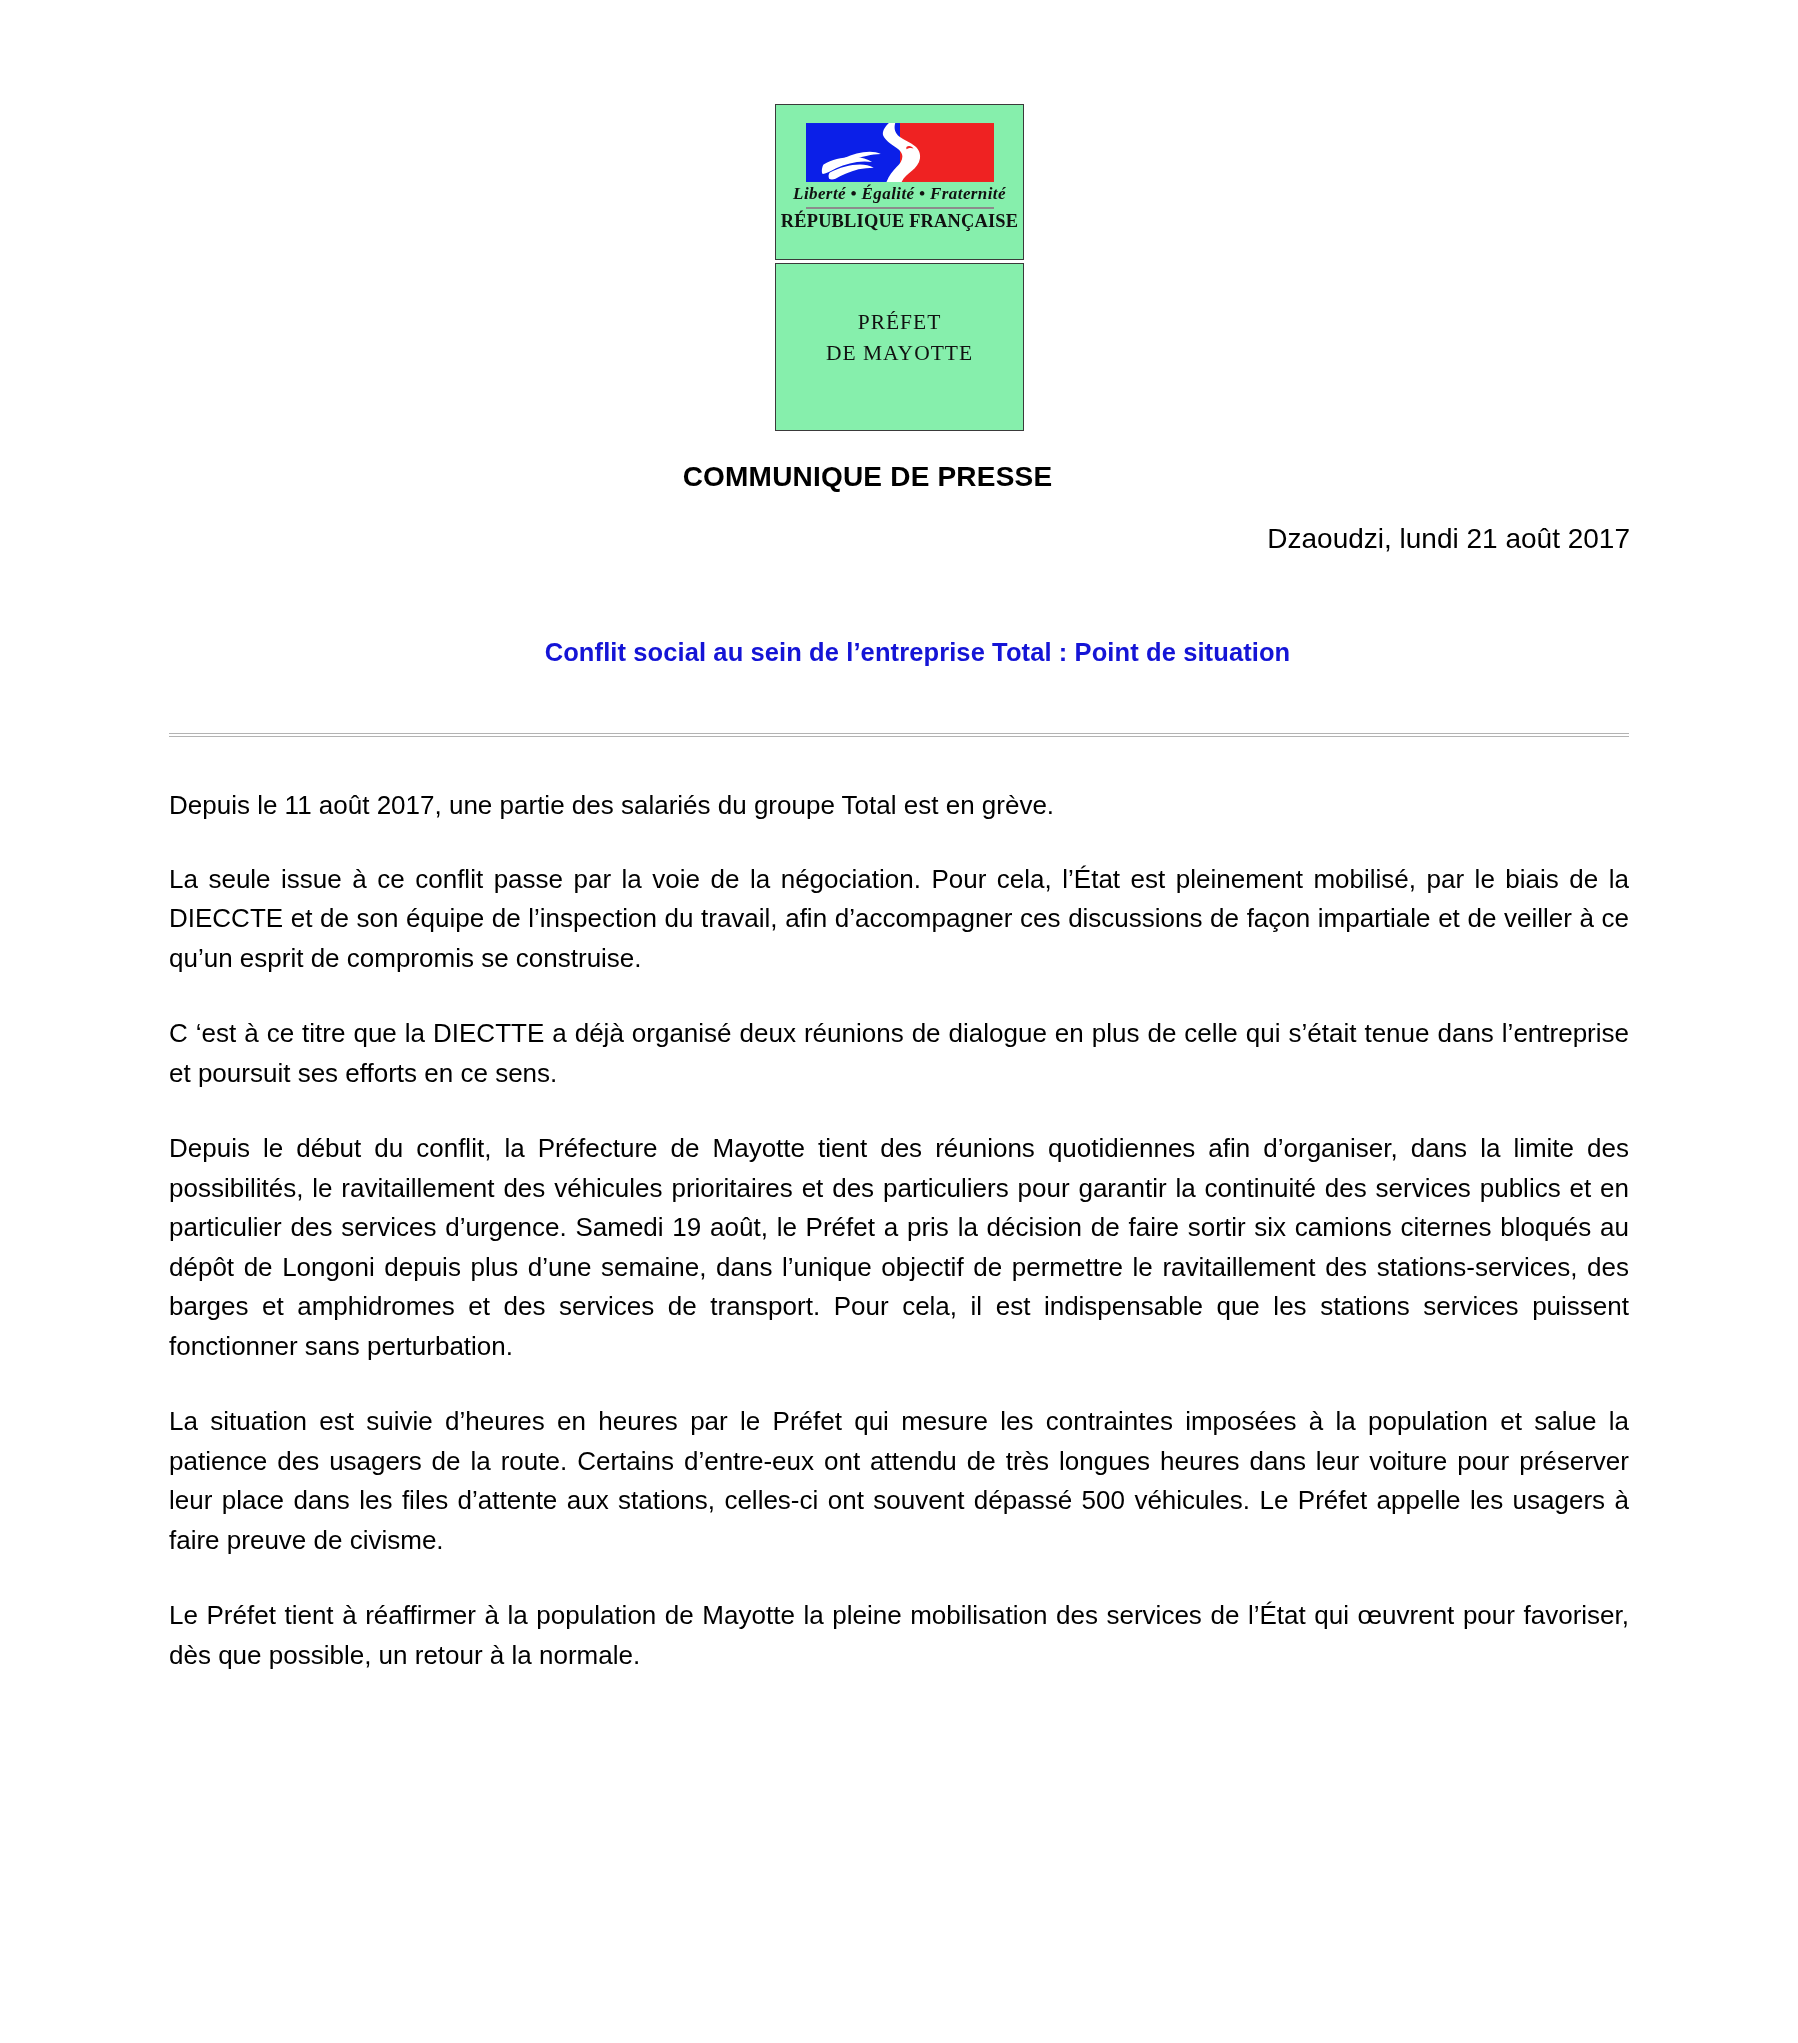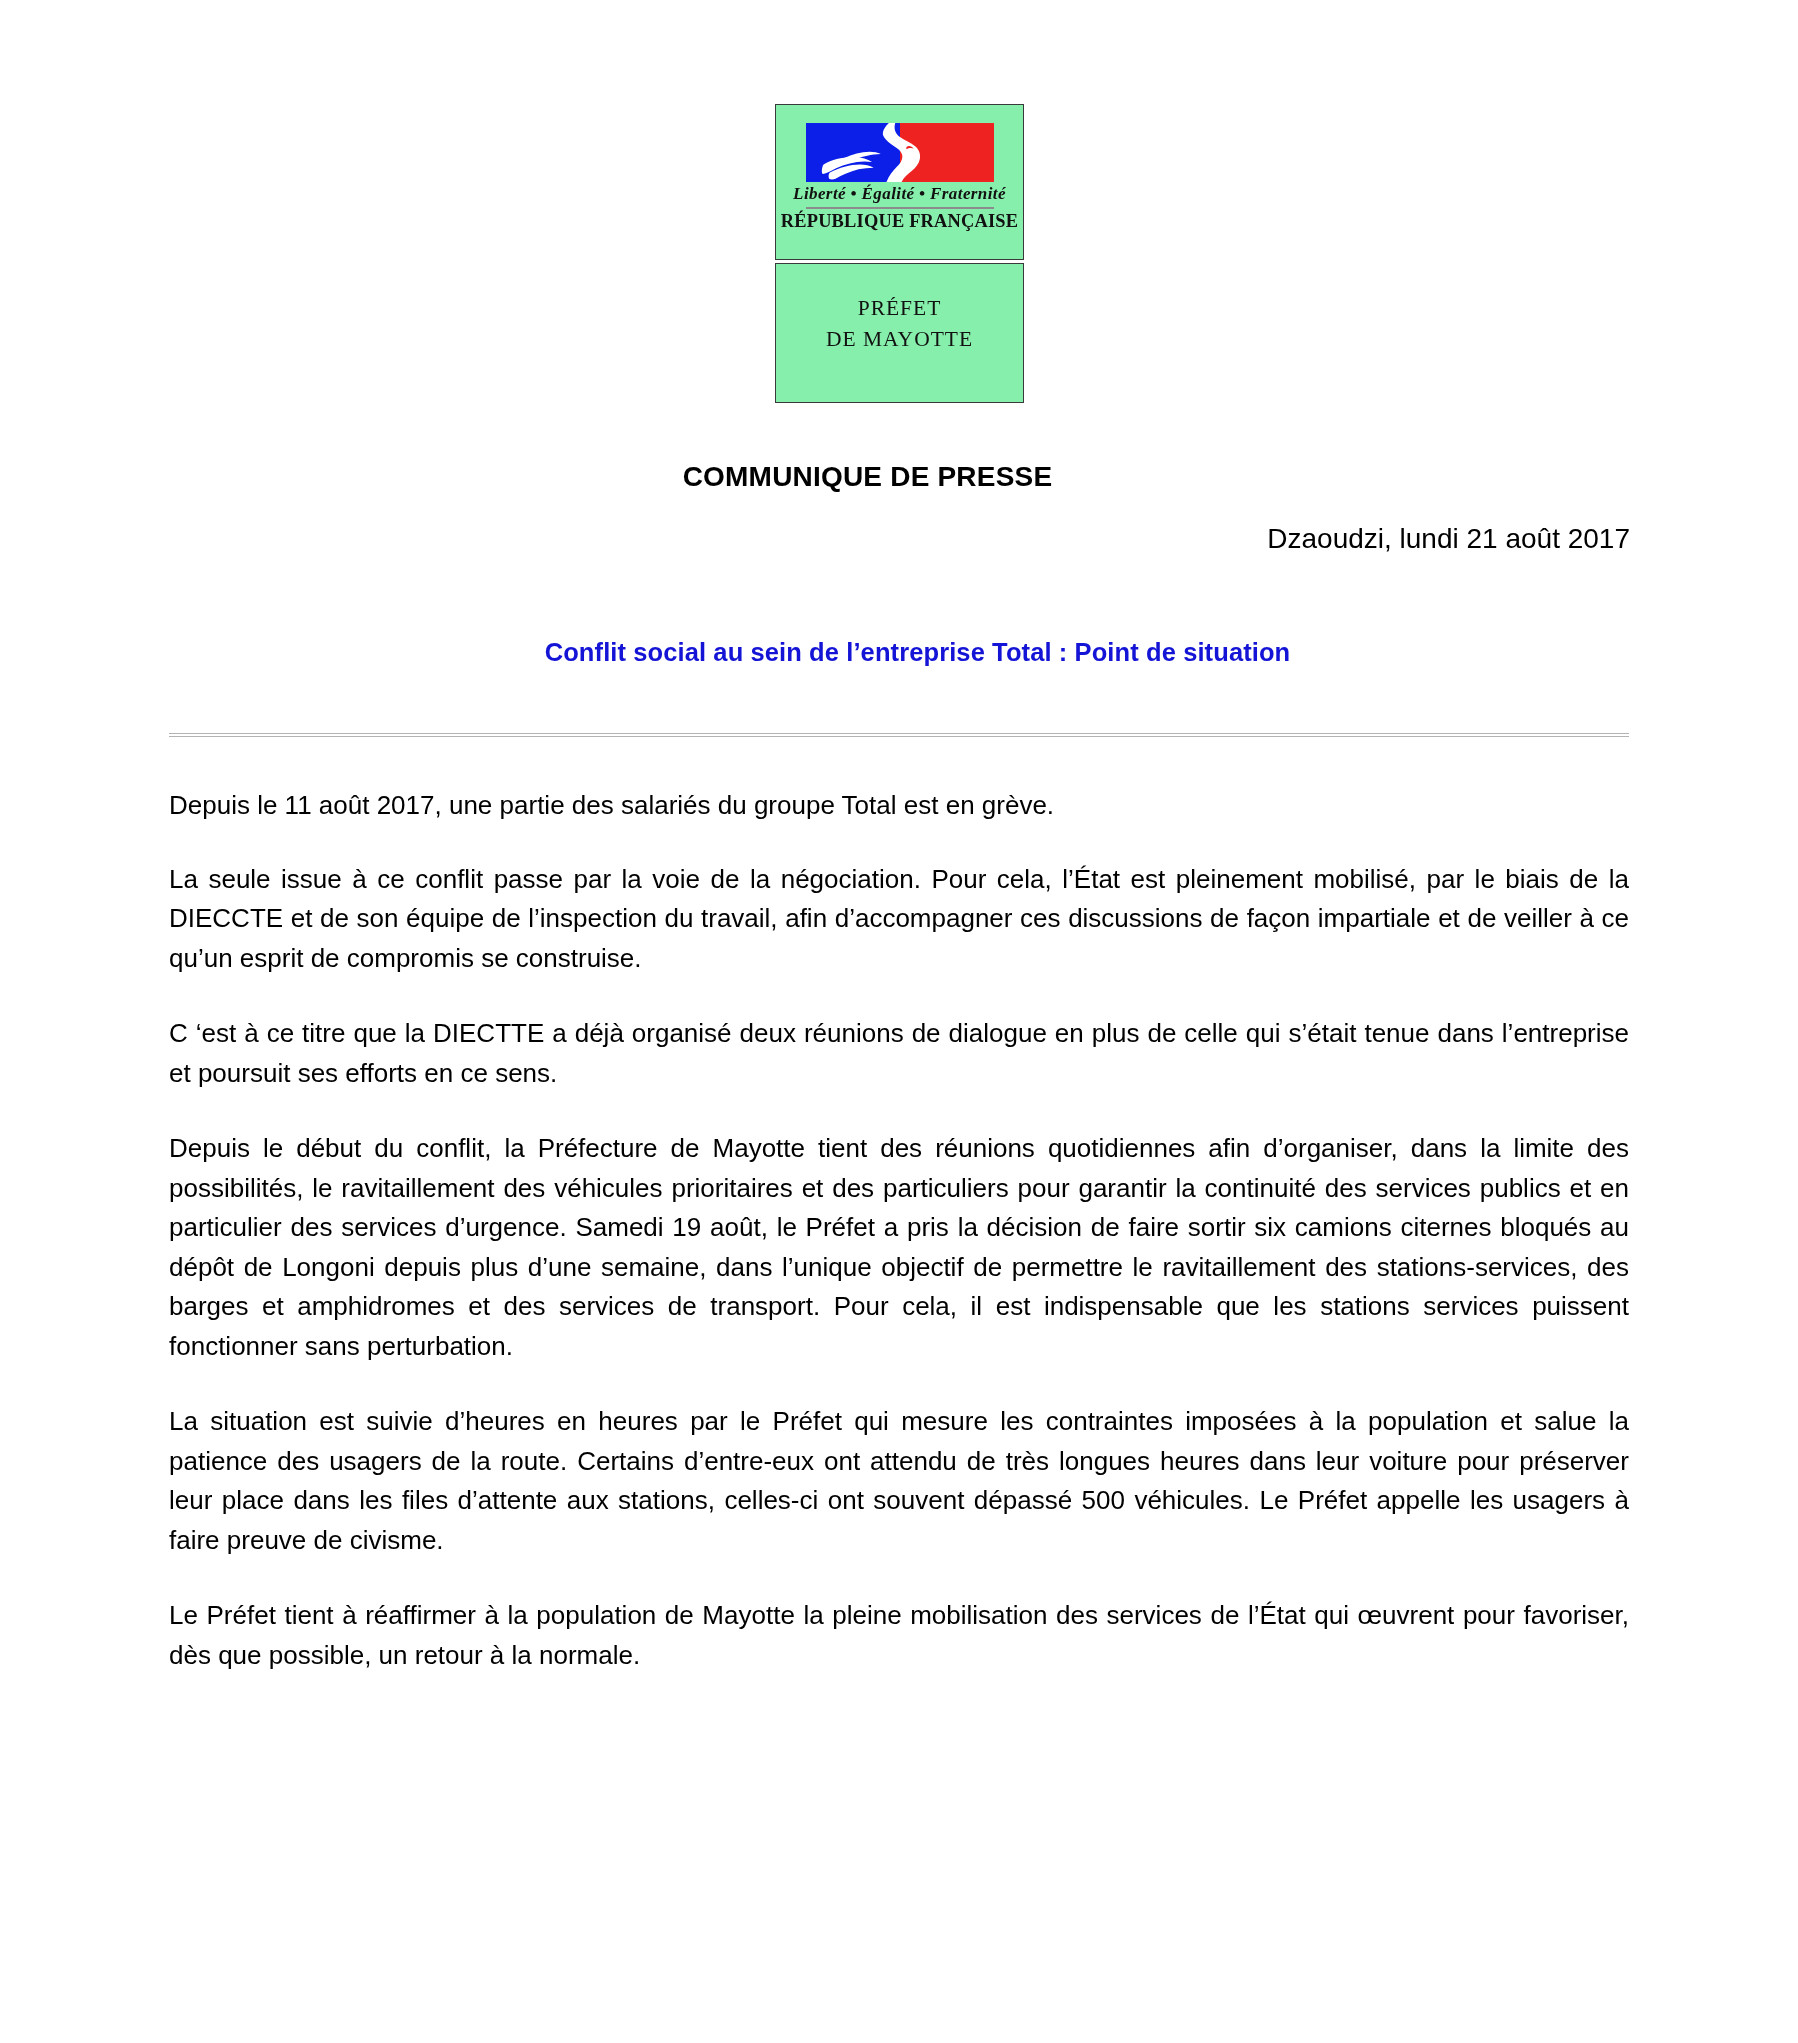--- a/index.html
+++ b/index.html
@@ -32,21 +32,21 @@
   }
   .lh-box-top {
     height: 156px;
     padding: 17.6px 12.8px 8px 12.8px;
     display: flex;
     flex-direction: column;
     align-items: center;
     justify-content: flex-start;
   }
   .lh-box-bottom {
-    height: 140px;
+    height: 168px;
     margin-top: 3.2px;
     display: flex;
     flex-direction: column;
     align-items: center;
     justify-content: center;
     padding-bottom: 19px;
     box-sizing: border-box;
   }
 
   

